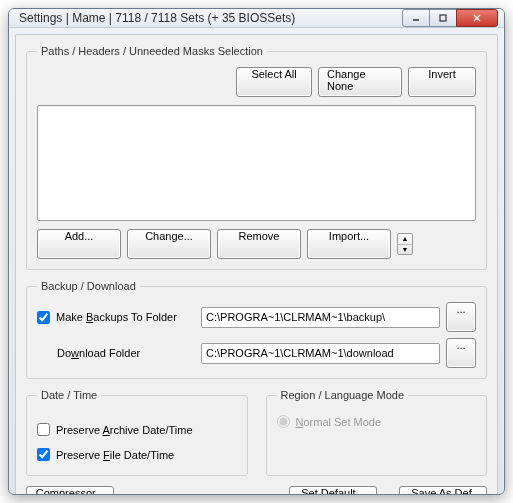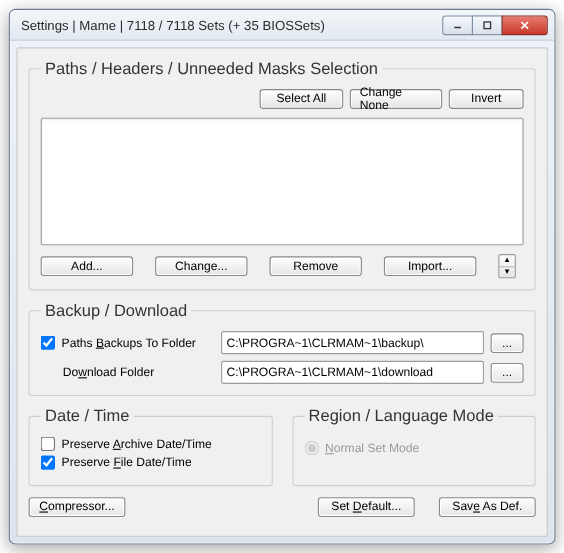--- a/index.html
+++ b/index.html
@@ -68,34 +68,33 @@
   fieldset {
     border: 1px solid #cfcfcf;
     border-radius: 3px;
     padding: 10px 10px 10px 10px;
     margin: 0;
     background: #f0f0f0;
   }
   legend {
     padding: 0 4px;
     color: #333;
-    font-size: 15px;
+    font-size: 11px;
   }
   .row { display: flex; align-items: center; gap: 6px; }
   .btn {
-    height: 18px;
+    height: 30px;
     padding: 0 8px;
     font-size: 11px;
     border: 1px solid #8a8a8a;
     border-radius: 3px;
     background: linear-gradient(#fefefe,#e5e5e5);
     box-shadow: inset 0 0 0 1px #fff;
     cursor: default;
     display: inline-flex;
-    align-items: center;
     justify-content: center;
   }
   .btn.small { padding: 0 6px; min-width: 26px; }
   .dropdown {
     height: 22px;
     border: 1px solid #8a8a8a;
     border-radius: 3px;
     background: linear-gradient(#fefefe,#e5e5e5);
     box-shadow: inset 0 0 0 1px #fff;
     display: flex; align-items: center;
@@ -105,21 +104,21 @@
   }
   .dropdown .arrow { margin-left: auto; }
   .listbox {
     margin-top: 8px;
     height: 116px;
     background: #fff;
     border: 1px solid #9c9c9c;
     border-radius: 2px;
     box-shadow: inset 0 1px 2px rgba(0,0,0,0.08);
   }
-  .paths-btn-row { margin-top: 8px; display: flex; gap: 20px; align-items:center;}
+  .paths-btn-row { margin-top: 8px; display: flex; gap: 6px; align-items:center;}
   .paths-btn-row .btn { width: 84px; }
   .spin {
     width: 16px; height: 22px;
     display: flex; flex-direction: column;
     border: 1px solid #9a9a9a; border-radius: 2px;
     background: linear-gradient(#fefefe,#e5e5e5);
   }
   .spin div { flex:1; display:flex; align-items:center; justify-content:center; font-size:7px;}
   .spin div:first-child { border-bottom:1px solid #bcbcbc;}
   .textfield {
@@ -207,21 +206,21 @@
           <div>▼</div>
         </div>
       </div>
     </fieldset>
 
     <fieldset>
       <legend>Backup / Download</legend>
       <div class="grid2">
         <label class="chk">
           <input type="checkbox" checked="" style="">
-          <span><span>Paths </span><u>B</u><span>ackups To Folder</span></span>
+          <span><span>Make </span><u>B</u><span>ackups To Folder</span></span>
         </label>
         <div class="textfield">
             <span>C:\PROGRA~1\CLRMAM~1\backup\</span>
           </div>
         <div class="btn small">
             <span>...</span>
           </div>
 
         <span style="padding-left:20px;"><span>Do</span><u>w</u><span>nload Folder</span></span>
         <div class="textfield">
@@ -229,21 +228,21 @@
           </div>
         <div class="btn small">
             <span>...</span>
           </div>
       </div>
     </fieldset>
 
     <div class="twocol">
       <fieldset>
         <legend>Date / Time</legend>
-        <label class="chk" style="margin:0 0">
+        <label class="chk" style="margin:12px 0">
           <input type="checkbox" style="">
           <span><span>Preserve </span><u>A</u><span>rchive Date/Time</span></span>
         </label>
         <label class="chk" style="margin:4px 0">
           <input type="checkbox" checked="" style="">
           <span><span>Preserve </span><u>F</u><span>ile Date/Time</span></span>
         </label>
       </fieldset>
 
       <fieldset>

